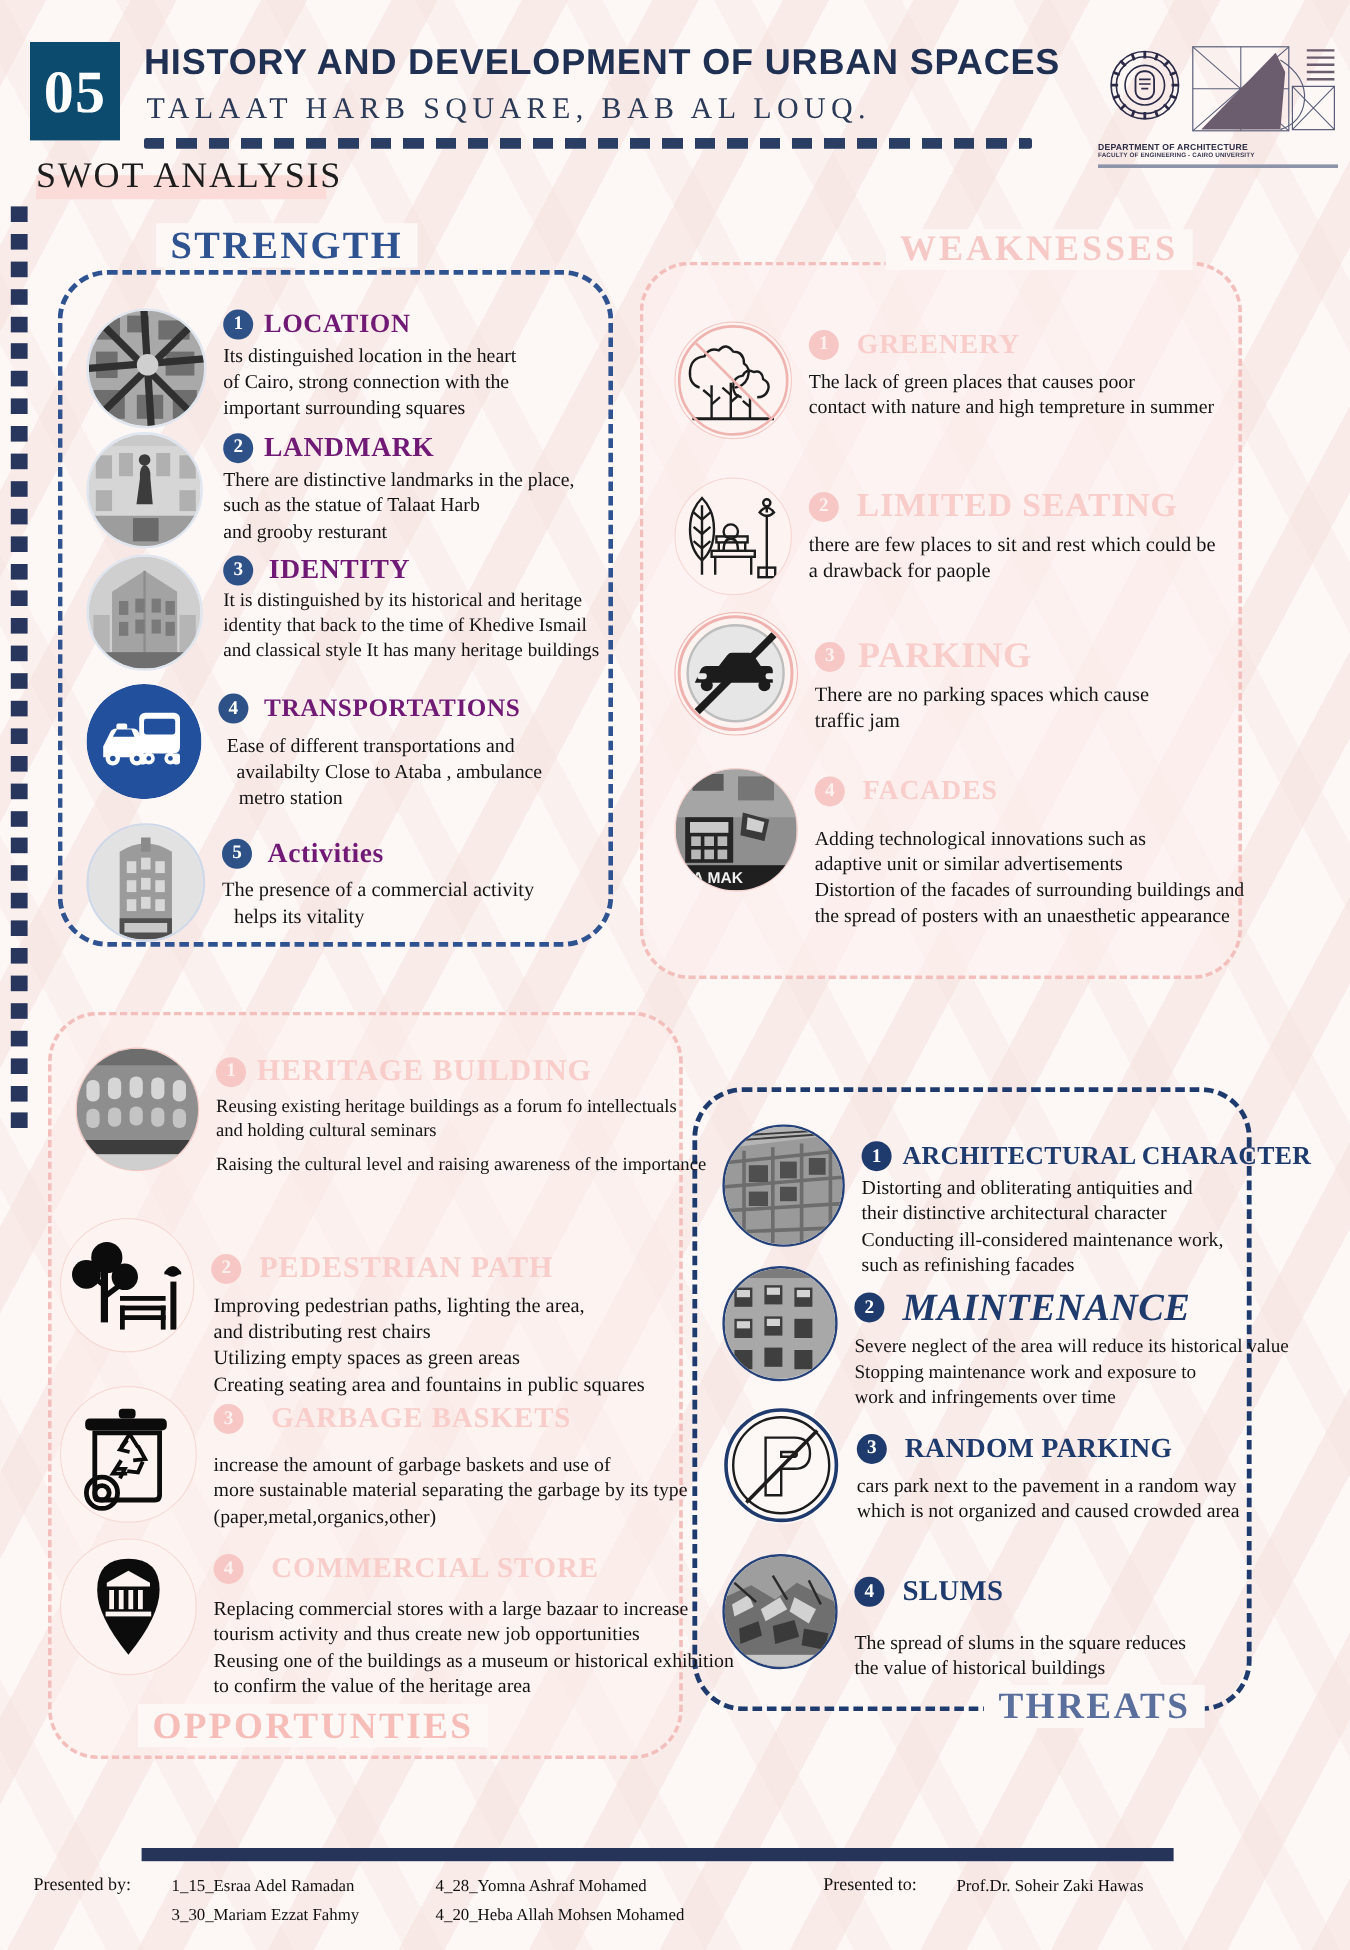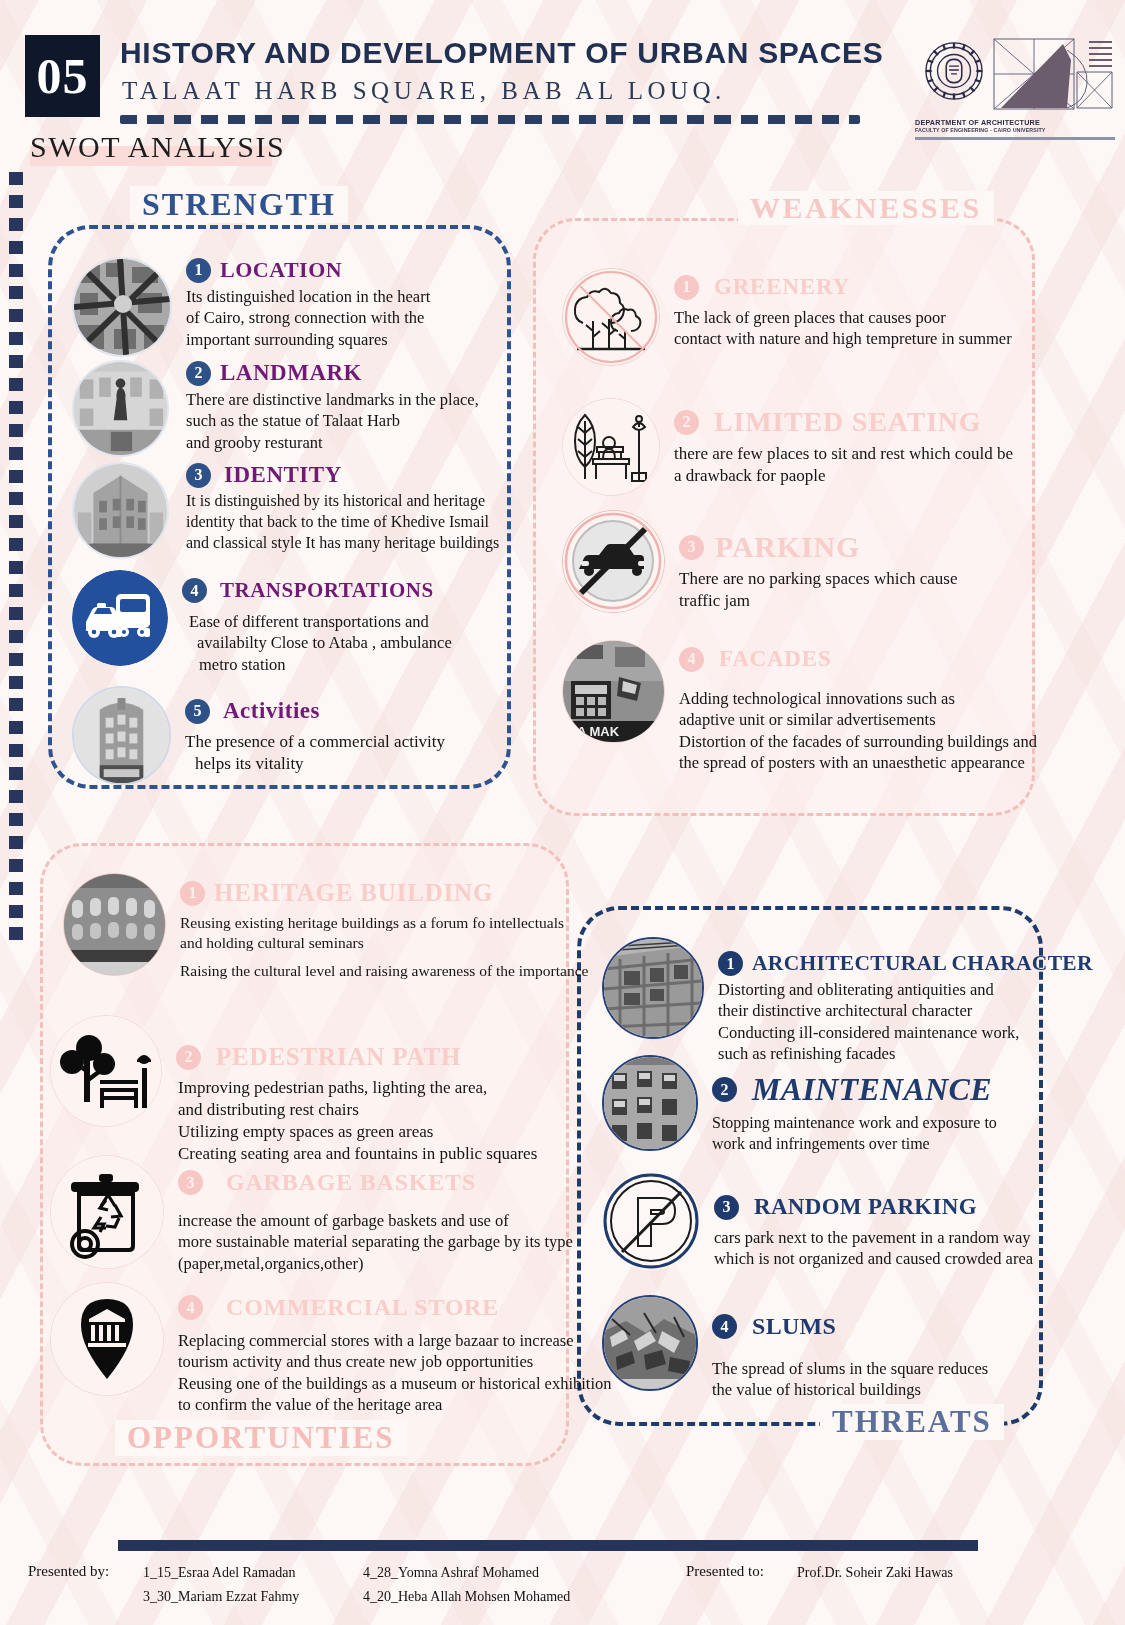--- a/index.html
+++ b/index.html
@@ -16,21 +16,21 @@
       repeating-linear-gradient(118deg, rgba(244,225,222,.55) 0 34px, rgba(253,247,245,0) 34px 96px),
       repeating-linear-gradient(-118deg, rgba(246,231,228,.40) 0 28px, rgba(253,247,245,0) 28px 110px);
     pointer-events:none;
   }
   .sheet{position:absolute;inset:0;}
 
   
   .header{position:absolute;left:0;top:22px;width:1125px;height:95px;}
   .num-block{
     position:absolute;left:25px;top:13px;width:75px;height:82px;
-    background:#0f172a;color:#ffffff;
+    background:#0c4a6e;color:#ffffff;
     display:flex;align-items:center;justify-content:center;
     font-family:"Liberation Serif", serif;font-weight:700;font-size:50px;letter-spacing:1px;
   }
   .head-title{
     position:absolute;left:120px;top:14px;
     font-family:"Liberation Sans", sans-serif;font-weight:700;
     font-size:30px;letter-spacing:.7px;color:#1f3052;white-space:nowrap;
   }
   .head-sub{
     position:absolute;left:122px;top:55px;
@@ -756,20 +756,21 @@
           </g>
       <rect x="0" y="0" width="92" height="8" fill="#7c7c7c"></rect>
         </svg>
     </span>
     <div class="itxt" style="margin-left:14px;">
       <div class="ihead" style="margin-top:16px;">
         <span class="badge badge-blue" style="background:#1f3b6e;">2</span>
         <span class="ttl-navy" style="font-size:32px;margin-left:6px;font-style:italic;">MAINTENANCE</span>
       </div>
       <div class="body" style="font-size:16px;margin-top:5px;">
+        <div>Severe neglect of the area will reduce its historical value</div>
         <div>Stopping maintenance work and exposure to</div>
         <div>work and infringements over time</div>
       </div>
     </div>
   </div>
 
   <div class="item" style="left:602px;top:1172px;width:440px;">
     <span class="ic" style="width:98px;height:98px;">
       <svg viewBox="0 0 98 98">
           <rect width="98" height="98" fill="#fdf7f5"></rect>

